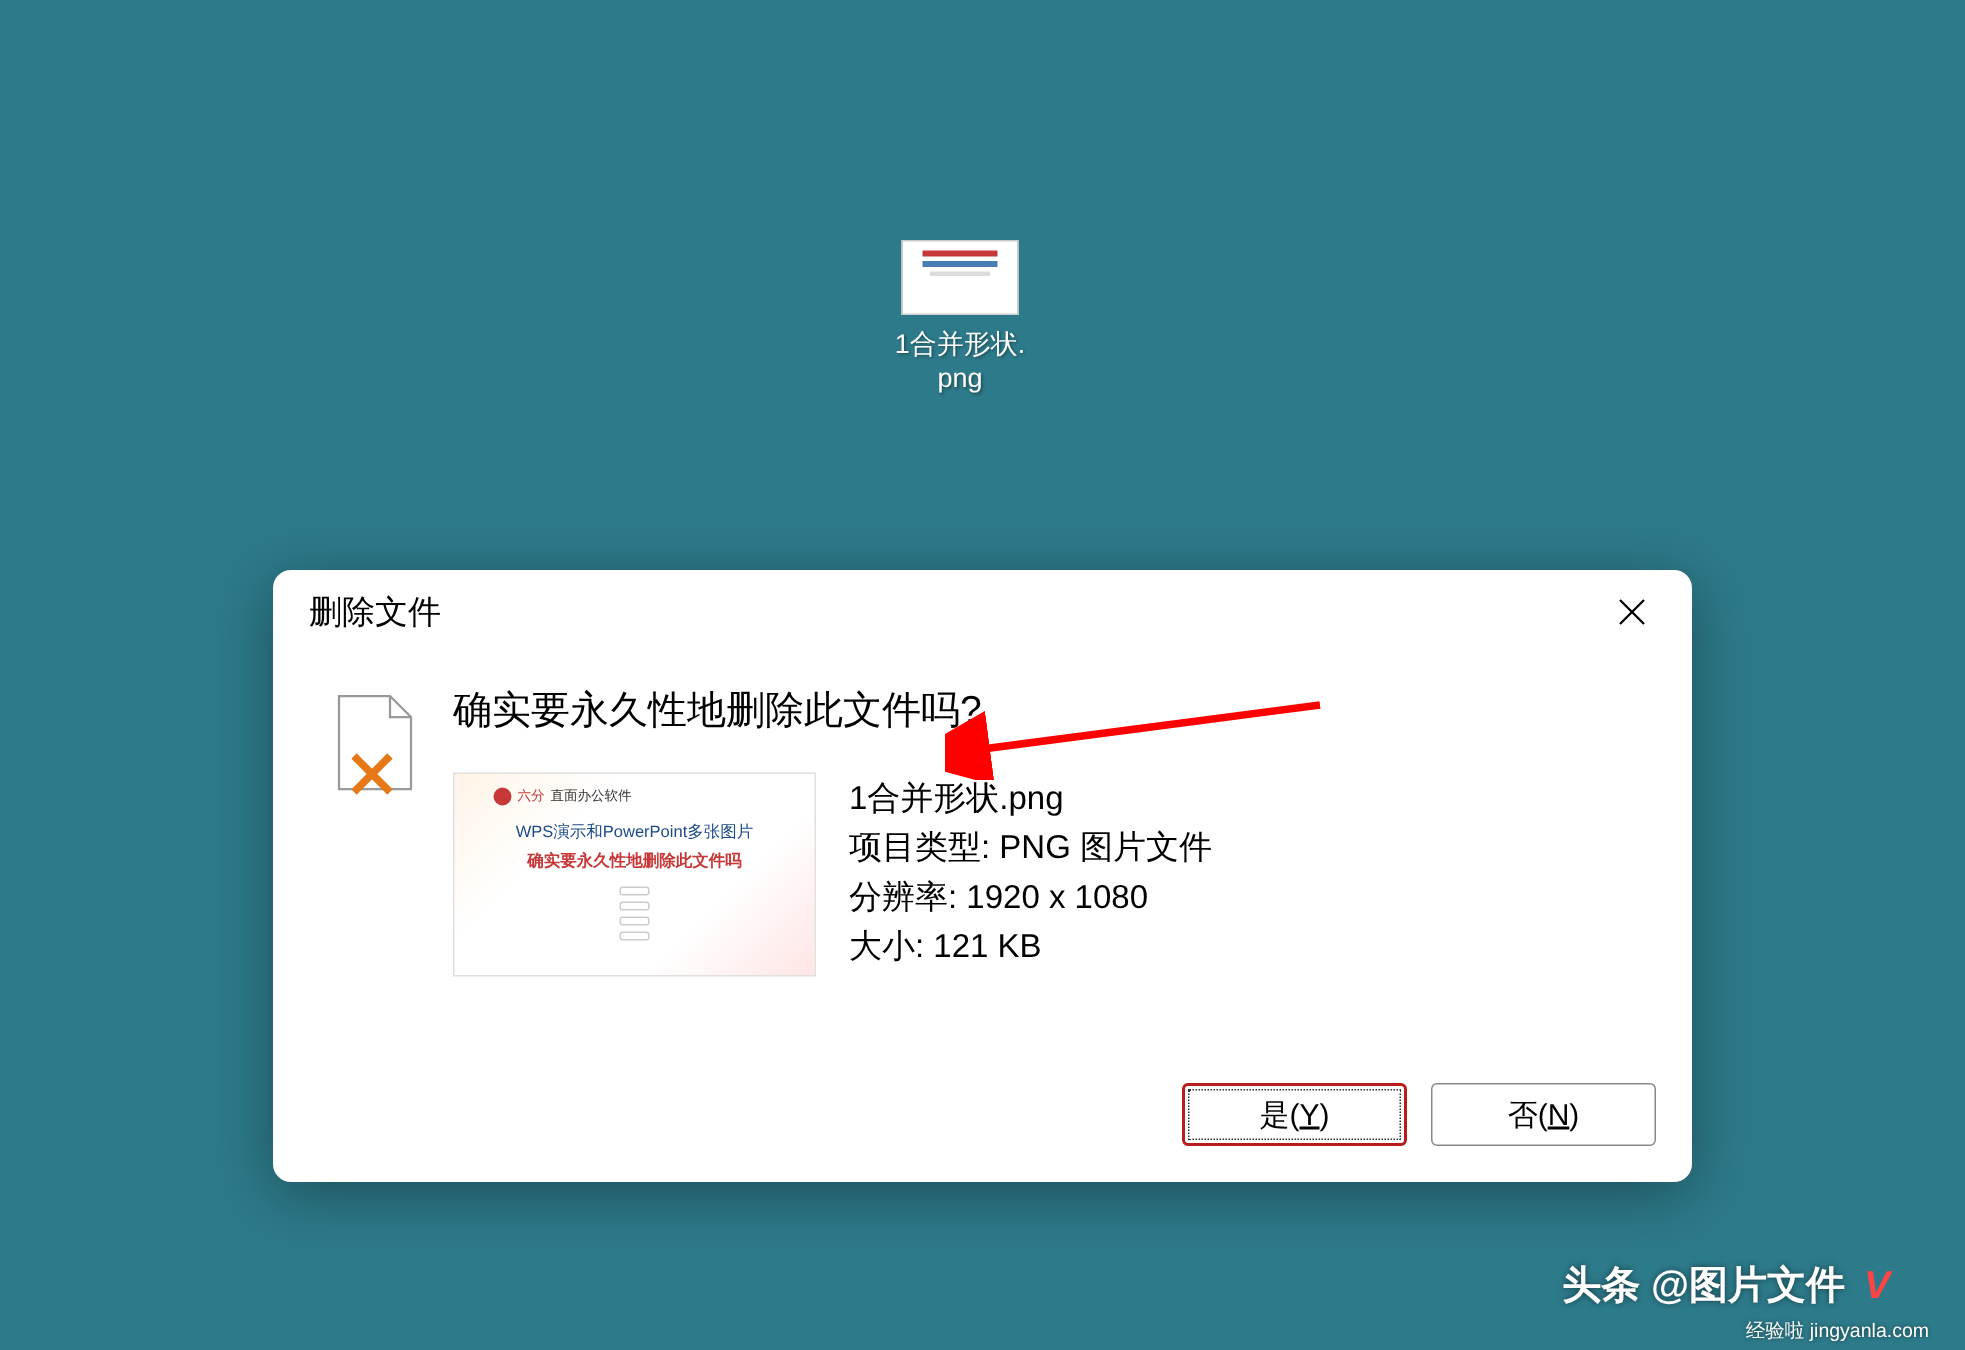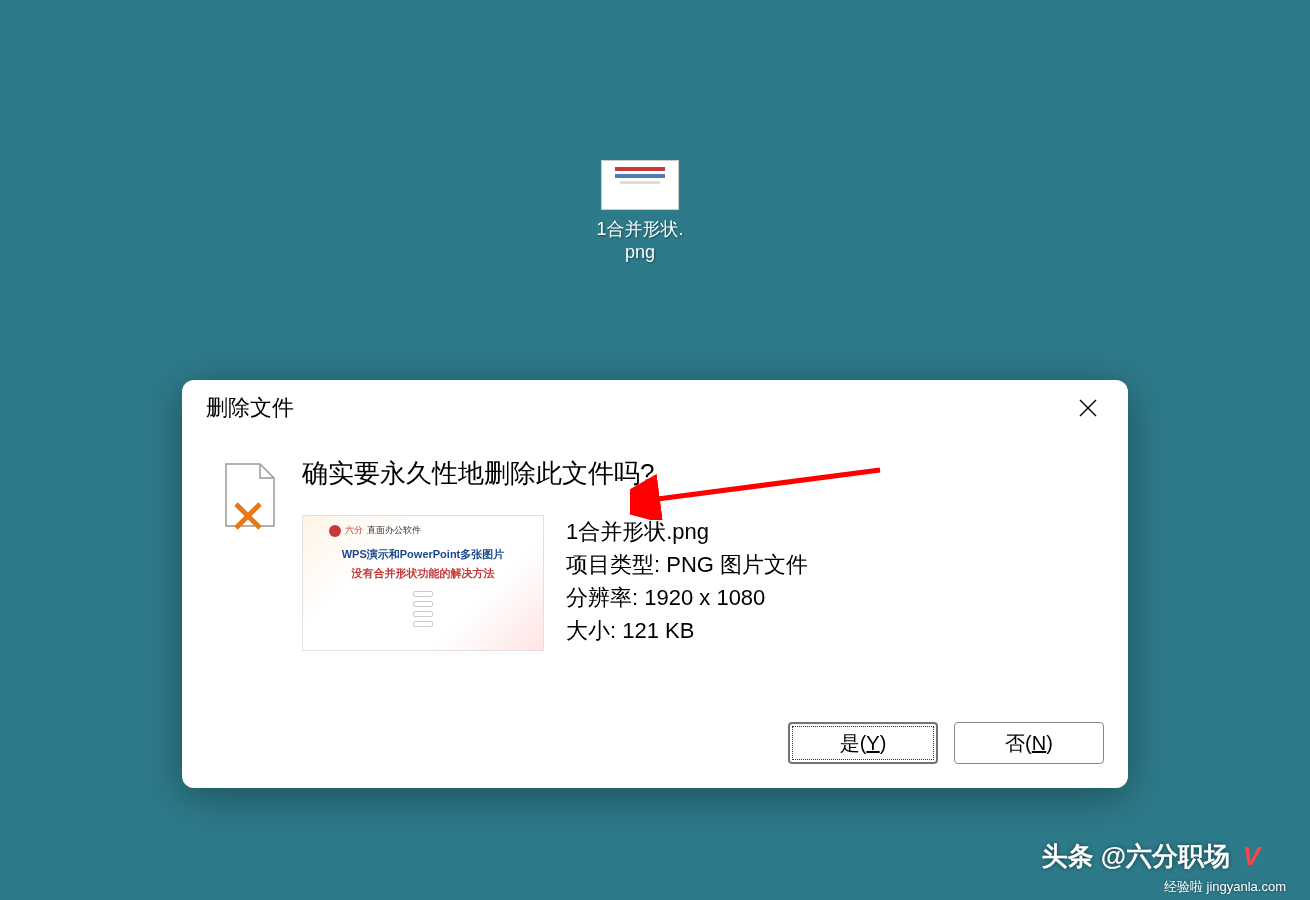--- a/index.html
+++ b/index.html
@@ -158,21 +158,21 @@
       color: #c73838;
     }
     .file-preview .preview-brand2 {
       font-size: 9px;
       color: #333;
       text-align: right;
     }
     .file-preview .preview-line-blue {
       font-size: 11px;
       color: #1a4a8a;
-      font-weight: bold;
+      font-weight: normal;
       margin-top: 10px;
     }
     .file-preview .preview-line-red {
       font-size: 11px;
       color: #c73838;
       font-weight: bold;
       margin-top: 4px;
     }
     .file-preview .preview-small-lines {
       margin-top: 10px;
@@ -208,21 +208,21 @@
       border-radius: 4px;
       font-size: 20px;
       color: #000;
       cursor: pointer;
       display: flex;
       align-items: center;
       justify-content: center;
       font-family: inherit;
     }
     .dialog-btn.default {
-      border: 2px solid #737373;
+      border: 2px solid #b91c1c;
       outline: 1px dotted #333;
       outline-offset: -5px;
     }
     .arrow-annotation {
       position: absolute;
       top: 460px;
       left: 630px;
       pointer-events: none;
     }
     .watermark-1 {
@@ -289,21 +289,21 @@
     <div class="body-content">
       <div class="question-text">确实要永久性地删除此文件吗?</div>
       <div class="file-info-row">
         <div class="file-preview">
           <div class="preview-header">
             <div class="preview-logo"></div>
             <span class="preview-brand">六分</span>
             <span class="preview-brand2">直面办公软件</span>
           </div>
           <div class="preview-line-blue">WPS演示和PowerPoint多张图片</div>
-          <div class="preview-line-red">没有合并形状功能的解决方法</div>
+          <div class="preview-line-red">确实要永久性地删除此文件吗</div>
           <div class="preview-small-lines">
             <div></div>
               <div></div>
               <div></div>
               <div></div>
           </div>
         </div>
         <div class="file-details">
           <div>1合并形状.png</div>
           <div>项目类型: PNG 图片文件</div>
@@ -326,18 +326,18 @@
 <svg class="arrow-annotation" width="260" height="60">
   <defs>
     <marker id="arrowhead" markerWidth="12" markerHeight="10" refX="2" refY="5" orient="auto">
       <polygon points="0 0, 12 5, 0 10" fill="#ff0000"></polygon>
     </marker>
   </defs>
   <line x1="250" y1="10" x2="20" y2="40" stroke="#ff0000" stroke-width="5" marker-end="url(#arrowhead)"></line>
 </svg>
 
 <div class="watermark-1">
-  <span>头条 @六分职场</span>
+  <span>头条 @图片文件</span>
 </div>
 <div class="watermark-v">V</div>
 <div class="watermark-2">
   <span>经验啦</span> <span>jingyanla.com</span>
 </div>
 
 </body></html>

